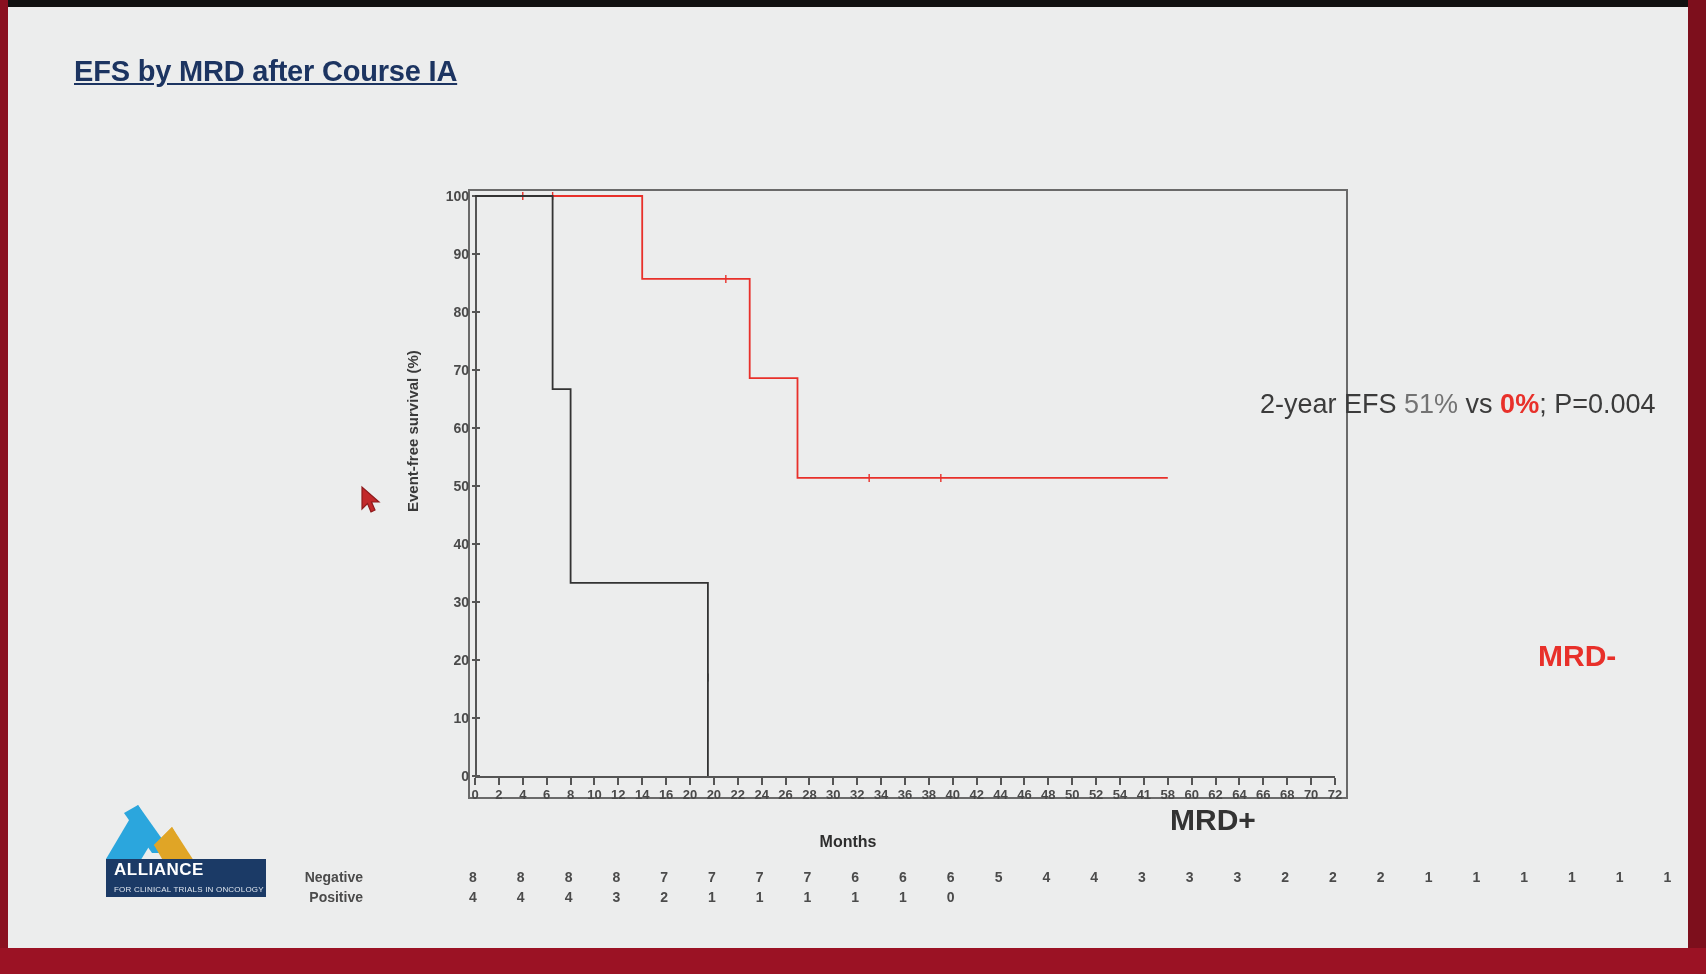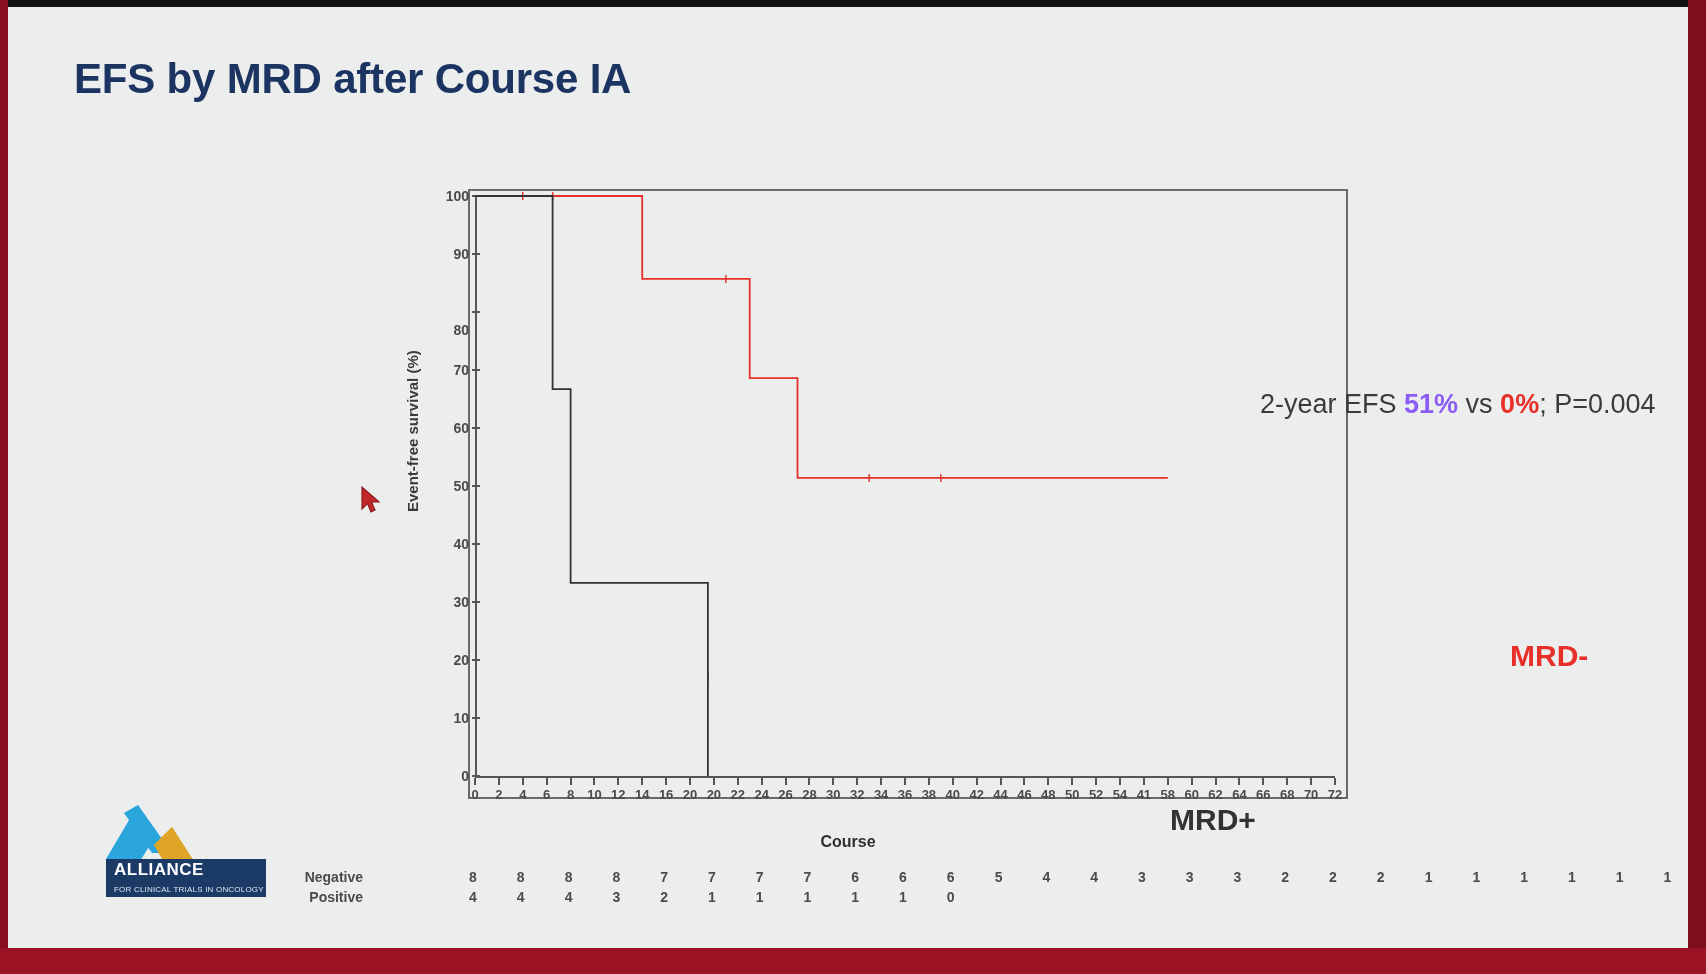--- a/index.html
+++ b/index.html
@@ -22,23 +22,24 @@
 
   #slide {
     position:absolute; left:8px; top:7px;
     width:1680px; height:941px;
     background:#eceded;
   }
 
   
   #title {
     position:absolute; left:66px; top:48px;
-    font-size:42px; font-weight:bold; color:#1c3461;
+    font-size:29px; font-weight:bold; color:#1c3461;
     letter-spacing:-0.2px;
     white-space:nowrap;
+    text-decoration:underline;
   }
 
   
   #plot-area {
     position:absolute;
     left:460px; top:182px;
     width:880px; height:610px;
     border:2px solid #6a6a6a;
     background:#eceded;
   }
@@ -91,26 +92,26 @@
     position:absolute;
     left:0; top:849px; width:1680px; text-align:center;
     font-size:15px; color:#3d3d3d;
   }
 
   
   #annotation {
     position:absolute; left:790px; top:198px;
     font-size:27px; color:#3b3b3b; white-space:nowrap;
   }
-  #annotation .b { font-weight:bold; color:#8b5cf6; }
+  #annotation .b { font-weight:normal; color:#737373; }
   #annotation .red { font-weight:bold; }
 
   
   #label-mrd-neg {
-    position:absolute; left:1040px; top:448px;
+    position:absolute; left:1068px; top:448px;
     font-size:30px; font-weight:bold;
     white-space:nowrap;
   }
   #label-mrd-pos {
     position:absolute; left:700px; top:612px;
     font-size:30px; font-weight:bold; color:#1e1e1e;
     white-space:nowrap;
   }
 
   
@@ -192,21 +193,21 @@
             <div class="ytick-wrap" style="top: 237px;">
               <div class="ytick" style="top: -1px; left: -3px;"></div>
               <div class="ytick-label" style="top: 0px;">60</div>
             </div>
             <div class="ytick-wrap" style="top: 179px;">
               <div class="ytick" style="top: -1px; left: -3px;"></div>
               <div class="ytick-label" style="top: 0px;">70</div>
             </div>
             <div class="ytick-wrap" style="top: 121px;">
               <div class="ytick" style="top: -1px; left: -3px;"></div>
-              <div class="ytick-label" style="top: 18px;">80</div>
+              <div class="ytick-label" style="top: 0px;">80</div>
             </div>
             <div class="ytick-wrap" style="top: 63px;">
               <div class="ytick" style="top: -1px; left: -3px;"></div>
               <div class="ytick-label" style="top: 0px;">90</div>
             </div>
             <div class="ytick-wrap" style="top: 5px;">
               <div class="ytick" style="top: -1px; left: -3px;"></div>
               <div class="ytick-label" style="top: 0px;">100</div>
             </div>
           </div>
@@ -374,21 +375,21 @@
 
       <div id="annotation">
         <span>2-year EFS </span><span class="b">51%</span><span> vs </span><span class="red" id="ann-pos" style="color: rgb(232, 48, 42);">0%</span><span>; P=0.004</span>
       </div>
 
       <div id="label-mrd-neg" style="color: rgb(232, 48, 42);">MRD-</div>
       <div id="label-mrd-pos" style="color: rgb(51, 51, 51);">MRD+</div>
     </div>
 
     <div id="ylabel">Event-free survival (%)</div>
-    <div id="xlabel">Course</div>
+    <div id="xlabel">Months</div>
 
     <div id="risk-table">
         <div class="risk-row">
           <div class="risk-rowlabel">Negative</div>
           <div class="risk-val" style="left: 110px;">8</div>
           <div class="risk-val" style="left: 157.778px;">8</div>
           <div class="risk-val" style="left: 205.556px;">8</div>
           <div class="risk-val" style="left: 253.333px;">8</div>
           <div class="risk-val" style="left: 301.111px;">7</div>
           <div class="risk-val" style="left: 348.889px;">7</div>

